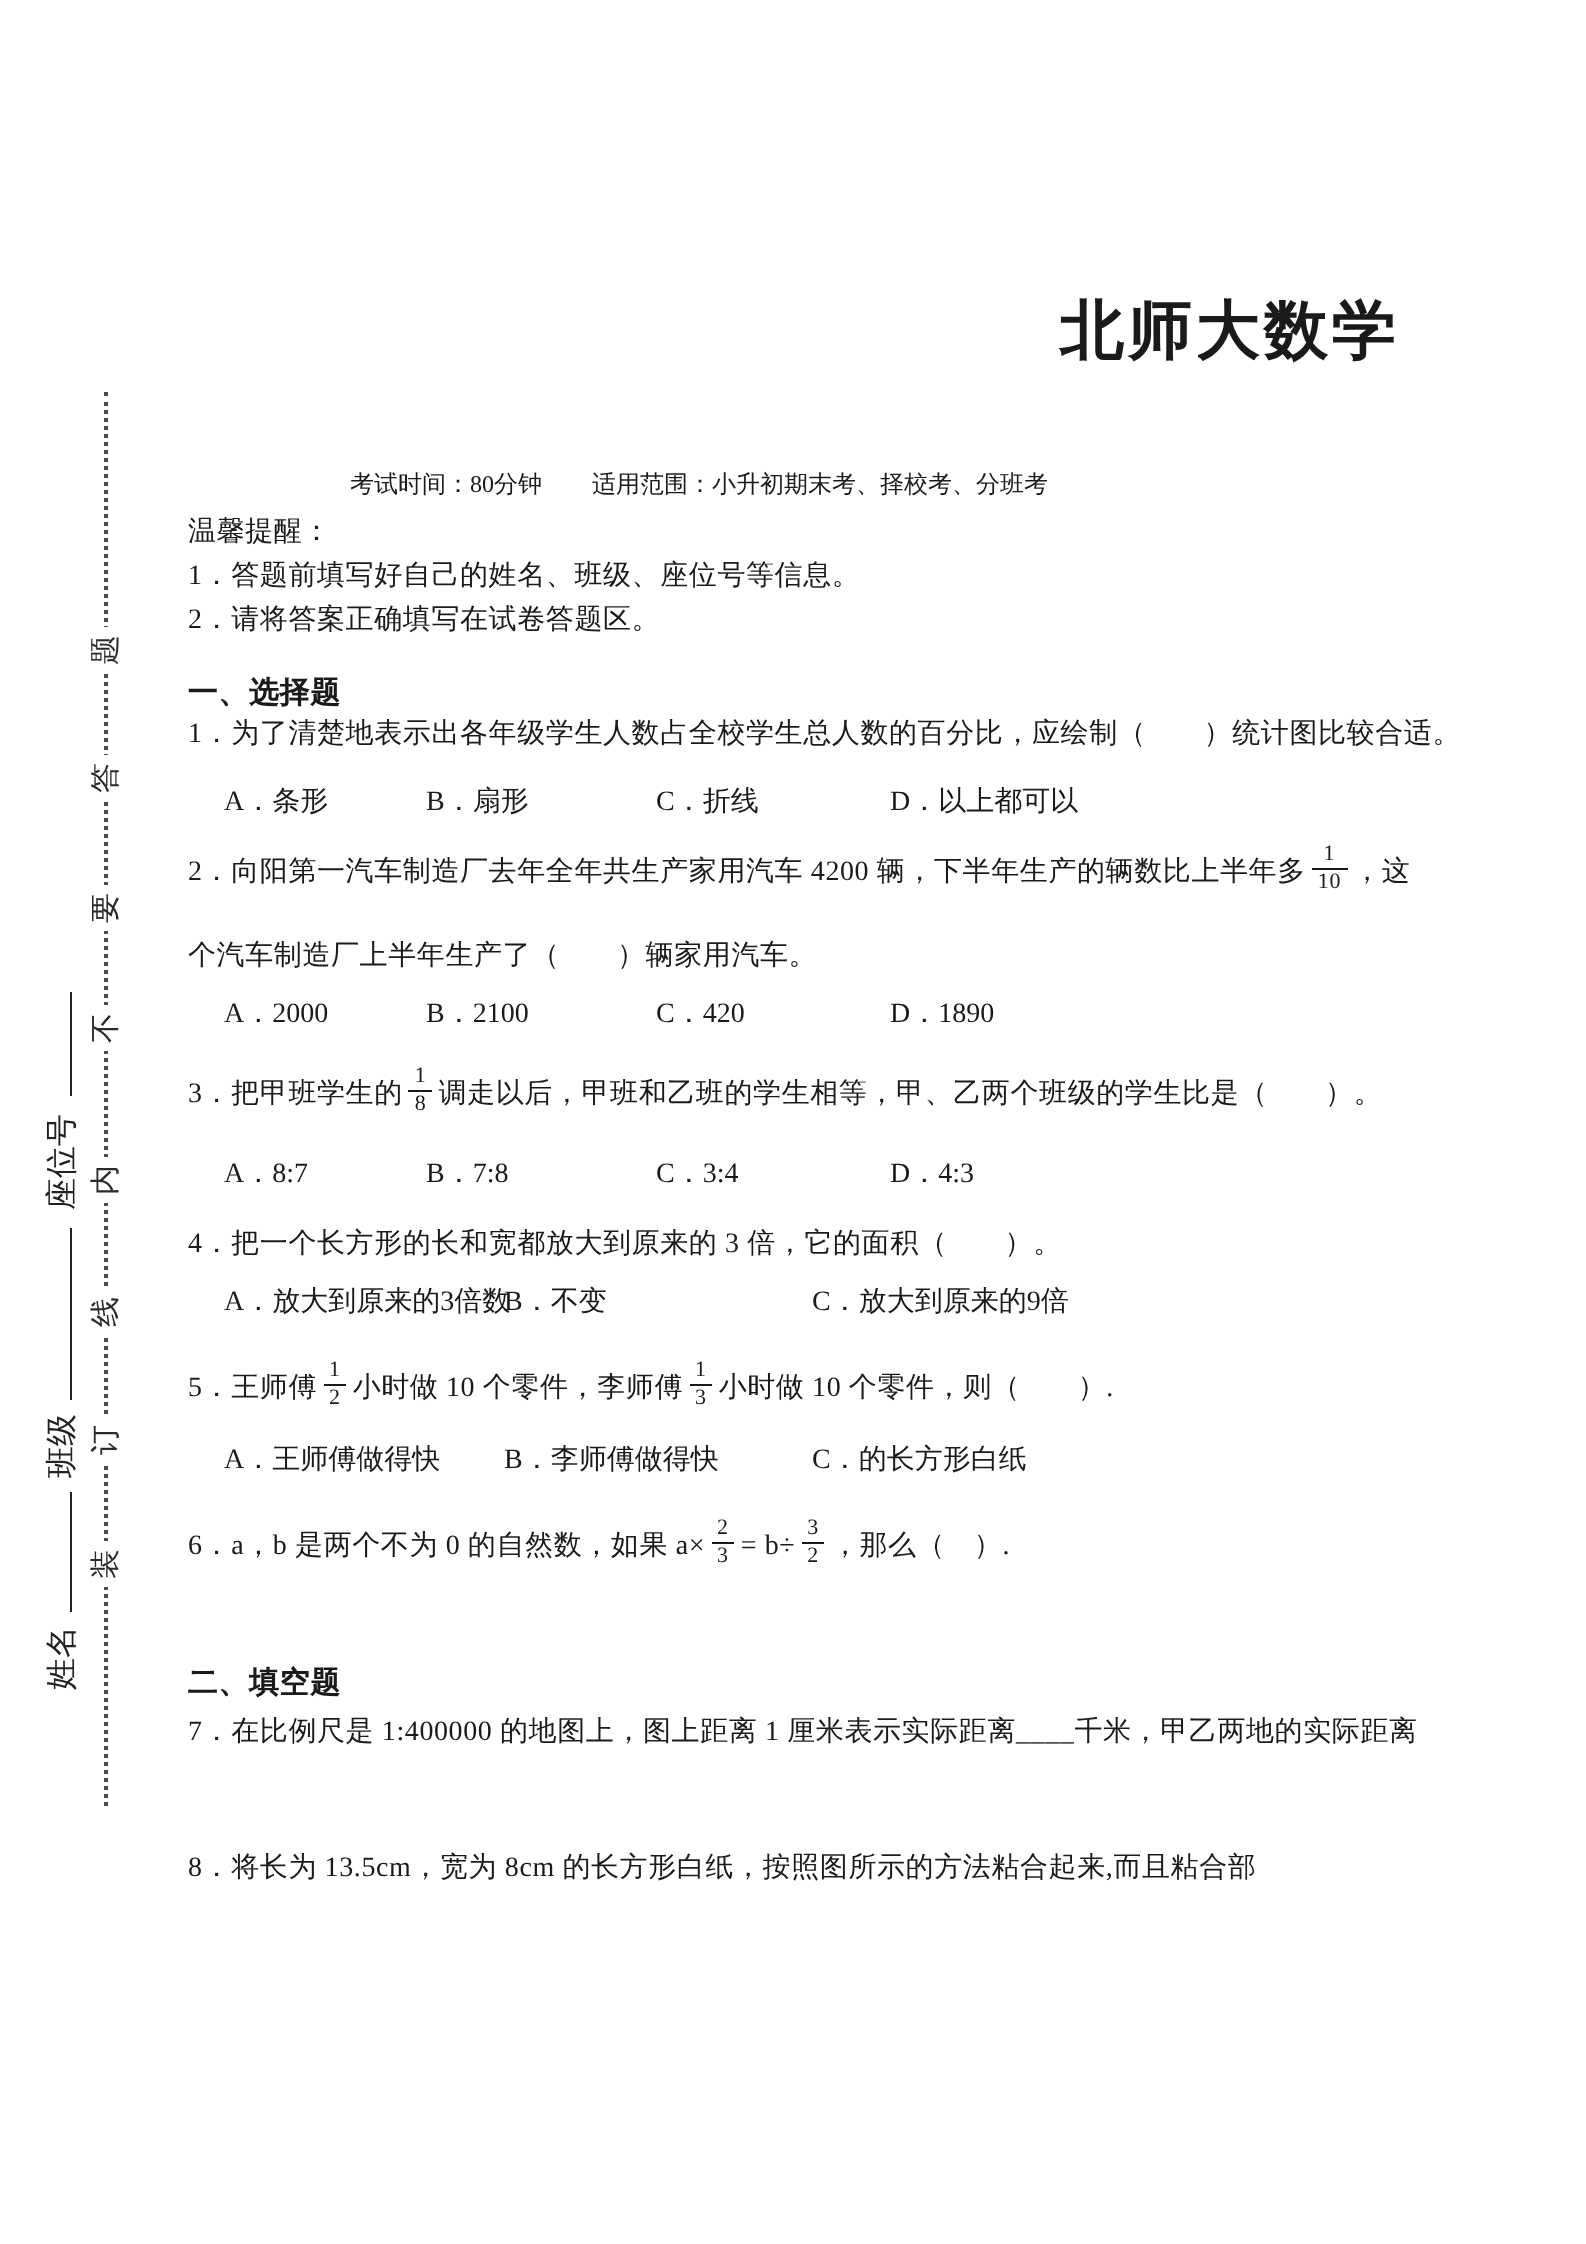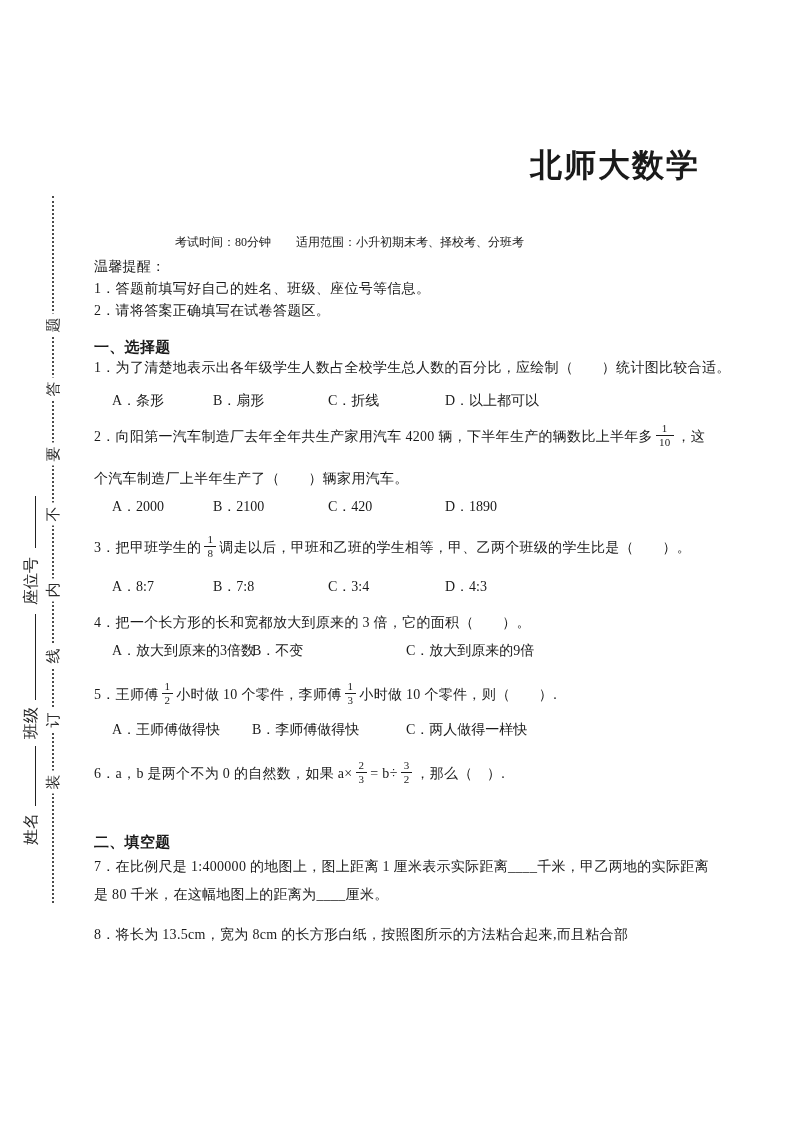--- a/index.html
+++ b/index.html
@@ -102,27 +102,26 @@
     <span class="opt" style="left:159px">B．不变</span>
     <span class="opt" style="left:313px">C．放大到原来的9倍</span>
   </div>
 
   <div class="line fl" style="top:676px">
     <span>5．王师傅</span><span class="frac"><span class="fn">1</span><span class="fd">2</span></span><span>小时做 10 个零件，李师傅</span><span class="frac"><span class="fn">1</span><span class="fd">3</span></span><span>小时做 10 个零件，则（　　）.</span>
   </div>
   <div class="opts" style="top:721px">
     <span class="opt" style="left:19px">A．王师傅做得快</span>
     <span class="opt" style="left:159px">B．李师傅做得快</span>
-    <span class="opt" style="left:313px">C．两人做得一样快</span>
+    <span class="opt" style="left:313px">C．的长方形白纸</span>
   </div>
 
   <div class="line fl" style="top:755px">
     <span>6．a，b 是两个不为 0 的自然数，如果 a×</span><span class="frac"><span class="fn">2</span><span class="fd">3</span></span><span>= b÷</span><span class="frac"><span class="fn">3</span><span class="fd">2</span></span><span>，那么（　）.</span>
   </div>
 
   <div class="line sec" style="top:831px">二、填空题</div>
 
   <div class="line" style="top:856px">7．在比例尺是 1:400000 的地图上，图上距离 1 厘米表示实际距离____千米，甲乙两地的实际距离</div>
-  <div class="line" style="top:884px">是 80 千米，在这幅地图上的距离为____厘米。</div>
 
   <div class="line" style="top:924px">8．将长为 13.5cm，宽为 8cm 的长方形白纸，按照图所示的方法粘合起来,而且粘合部</div>
 
 </div>
 
 </body></html>

